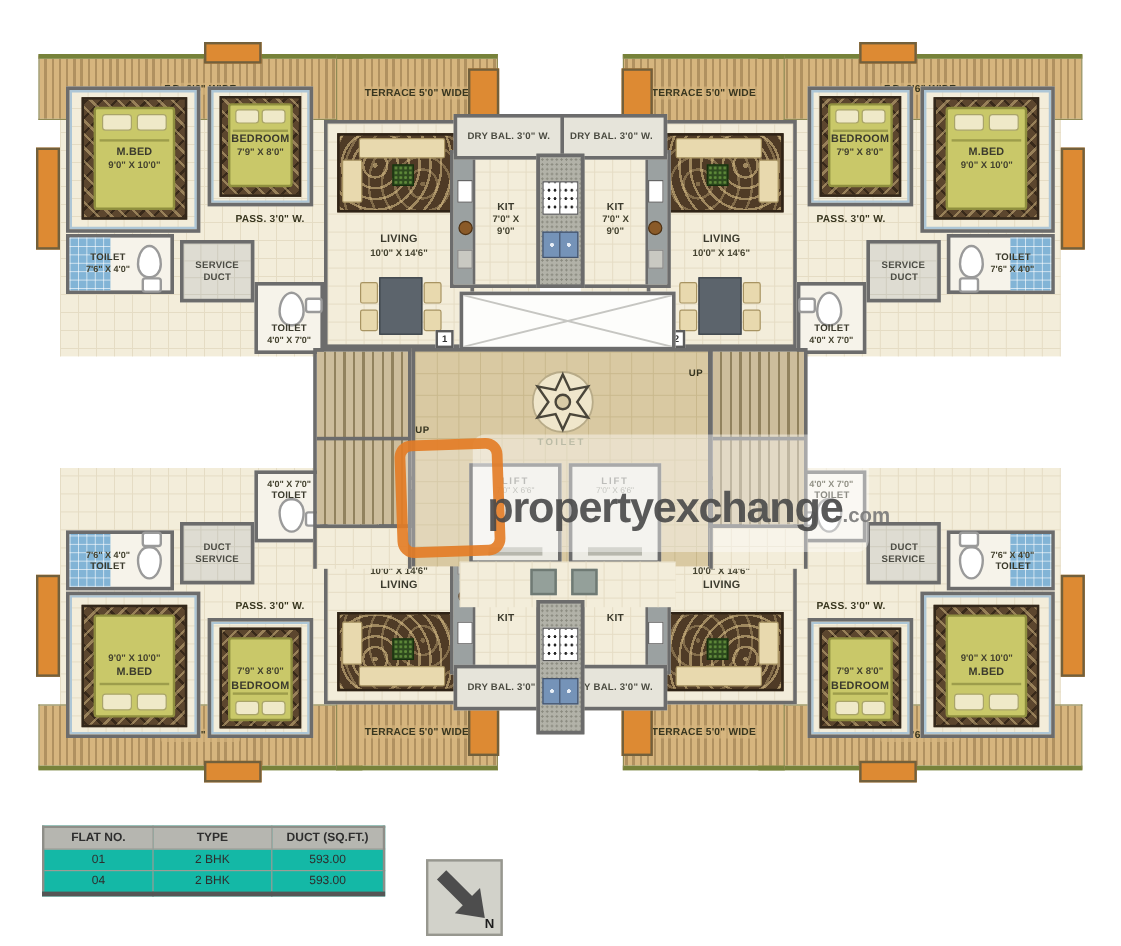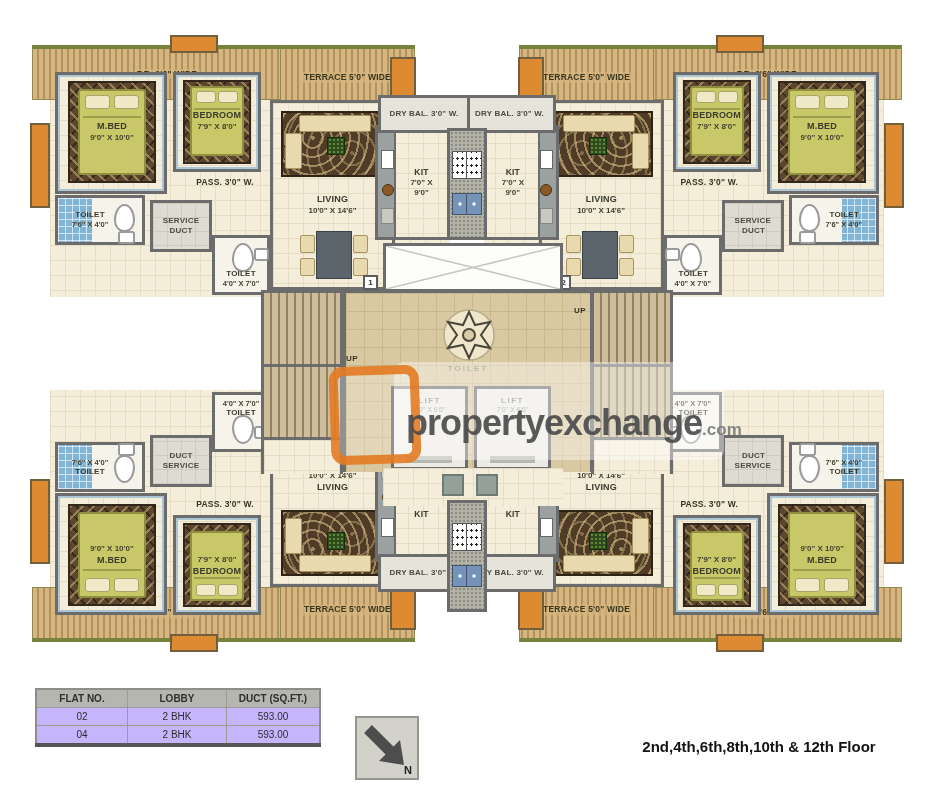--- a/index.html
+++ b/index.html
@@ -81,21 +81,21 @@
   .lift::after{content:'';position:absolute;bottom:4px;left:18%;width:64%;height:7px;background:#b7b7ad;}
   .mat{position:absolute;width:22px;height:22px;background:#94a09a;border:2px solid #6f7a74;box-sizing:border-box;}
   .duct{position:absolute;left:447px;width:40px;height:112px;box-sizing:border-box;border:3px solid #6c6c6c;
         background-color:#b2b2a8;background-image:radial-gradient(#8b8b80 .8px,transparent 1px);background-size:4px 4px;}
   .hob{position:absolute;top:20px;width:14px;height:26px;background:#fff;border:1px solid #555;
        background-image:radial-gradient(circle,#222 1.1px,transparent 1.4px);background-size:5px 7px;background-position:2px 3px;}
   .bluep{position:absolute;top:62px;width:14px;height:20px;background:#7593b8;border:1px solid #44536b;
        background-image:radial-gradient(circle,#e8eef6 1.5px,transparent 1.8px);background-position:center;background-repeat:no-repeat;}
 
   
-  .flat-table{position:absolute;left:35px;top:688px;border-collapse:collapse;background:#c4b5fd;border:2px solid #8e8e88;border-bottom:4px solid #555;}
+  .flat-table{position:absolute;left:35px;top:688px;border-collapse:collapse;background:#14b8a6;border:2px solid #8e8e88;border-bottom:4px solid #555;}
   .flat-table th,.flat-table td{border:1px solid #9c9c96;font-size:10px;padding:3px 10px;text-align:center;color:#2e2e2e;}
   .flat-table th{background:#b6b6b0;font-weight:bold;}
   .flat-table th:nth-child(1){min-width:70px;}
   .flat-table th:nth-child(2){min-width:78px;}
   .flat-table th:nth-child(3){min-width:72px;}
 
   .north{position:absolute;left:355px;top:716px;width:64px;height:64px;background:#d2d2ca;border:2px solid #97978f;box-sizing:border-box;}
   .north .n{position:absolute;right:5px;bottom:2px;font-size:11px;font-weight:bold;color:#1d1d1d;}
 
   .titleblk{position:absolute;right:25px;top:735px;width:300px;text-align:center;color:#141414;}
@@ -620,43 +620,42 @@
   <div class="wm">
     <div class="wm-band"></div>
     <div class="wm-sq"></div>
     <div class="wm-t2"><span>propertyexchange</span><span class="wm-com">.com</span></div>
   </div>
 
   <table class="flat-table">
     <thead>
       <tr>
         <th>FLAT NO.</th>
-        <th>LOBBY</th>
+        <th>TYPE</th>
         <th>DUCT  (SQ.FT.)</th>
       </tr>
     </thead>
     <tbody>
       <tr>
-        <td>02</td>
+        <td>01</td>
         <td>2 BHK</td>
         <td>593.00</td>
       </tr>
       <tr>
         <td>04</td>
         <td>2 BHK</td>
         <td>593.00</td>
       </tr>
     </tbody>
   </table>
 
   <div class="north">
     <svg width="60" height="60" viewBox="0 0 60 60">
       <line x1="11" y1="11" x2="34" y2="34" stroke="#4d4d4d" stroke-width="11"></line>
       <polygon points="47,47 22,43 43,22" fill="#4d4d4d"></polygon>
     </svg>
     <span class="n">N</span>
   </div>
 
   <div class="titleblk">
-    <div class="t2">2nd,4th,6th,8th,10th &amp; 12th Floor</div>
   </div>
 
 </div>
 
 </body></html>

